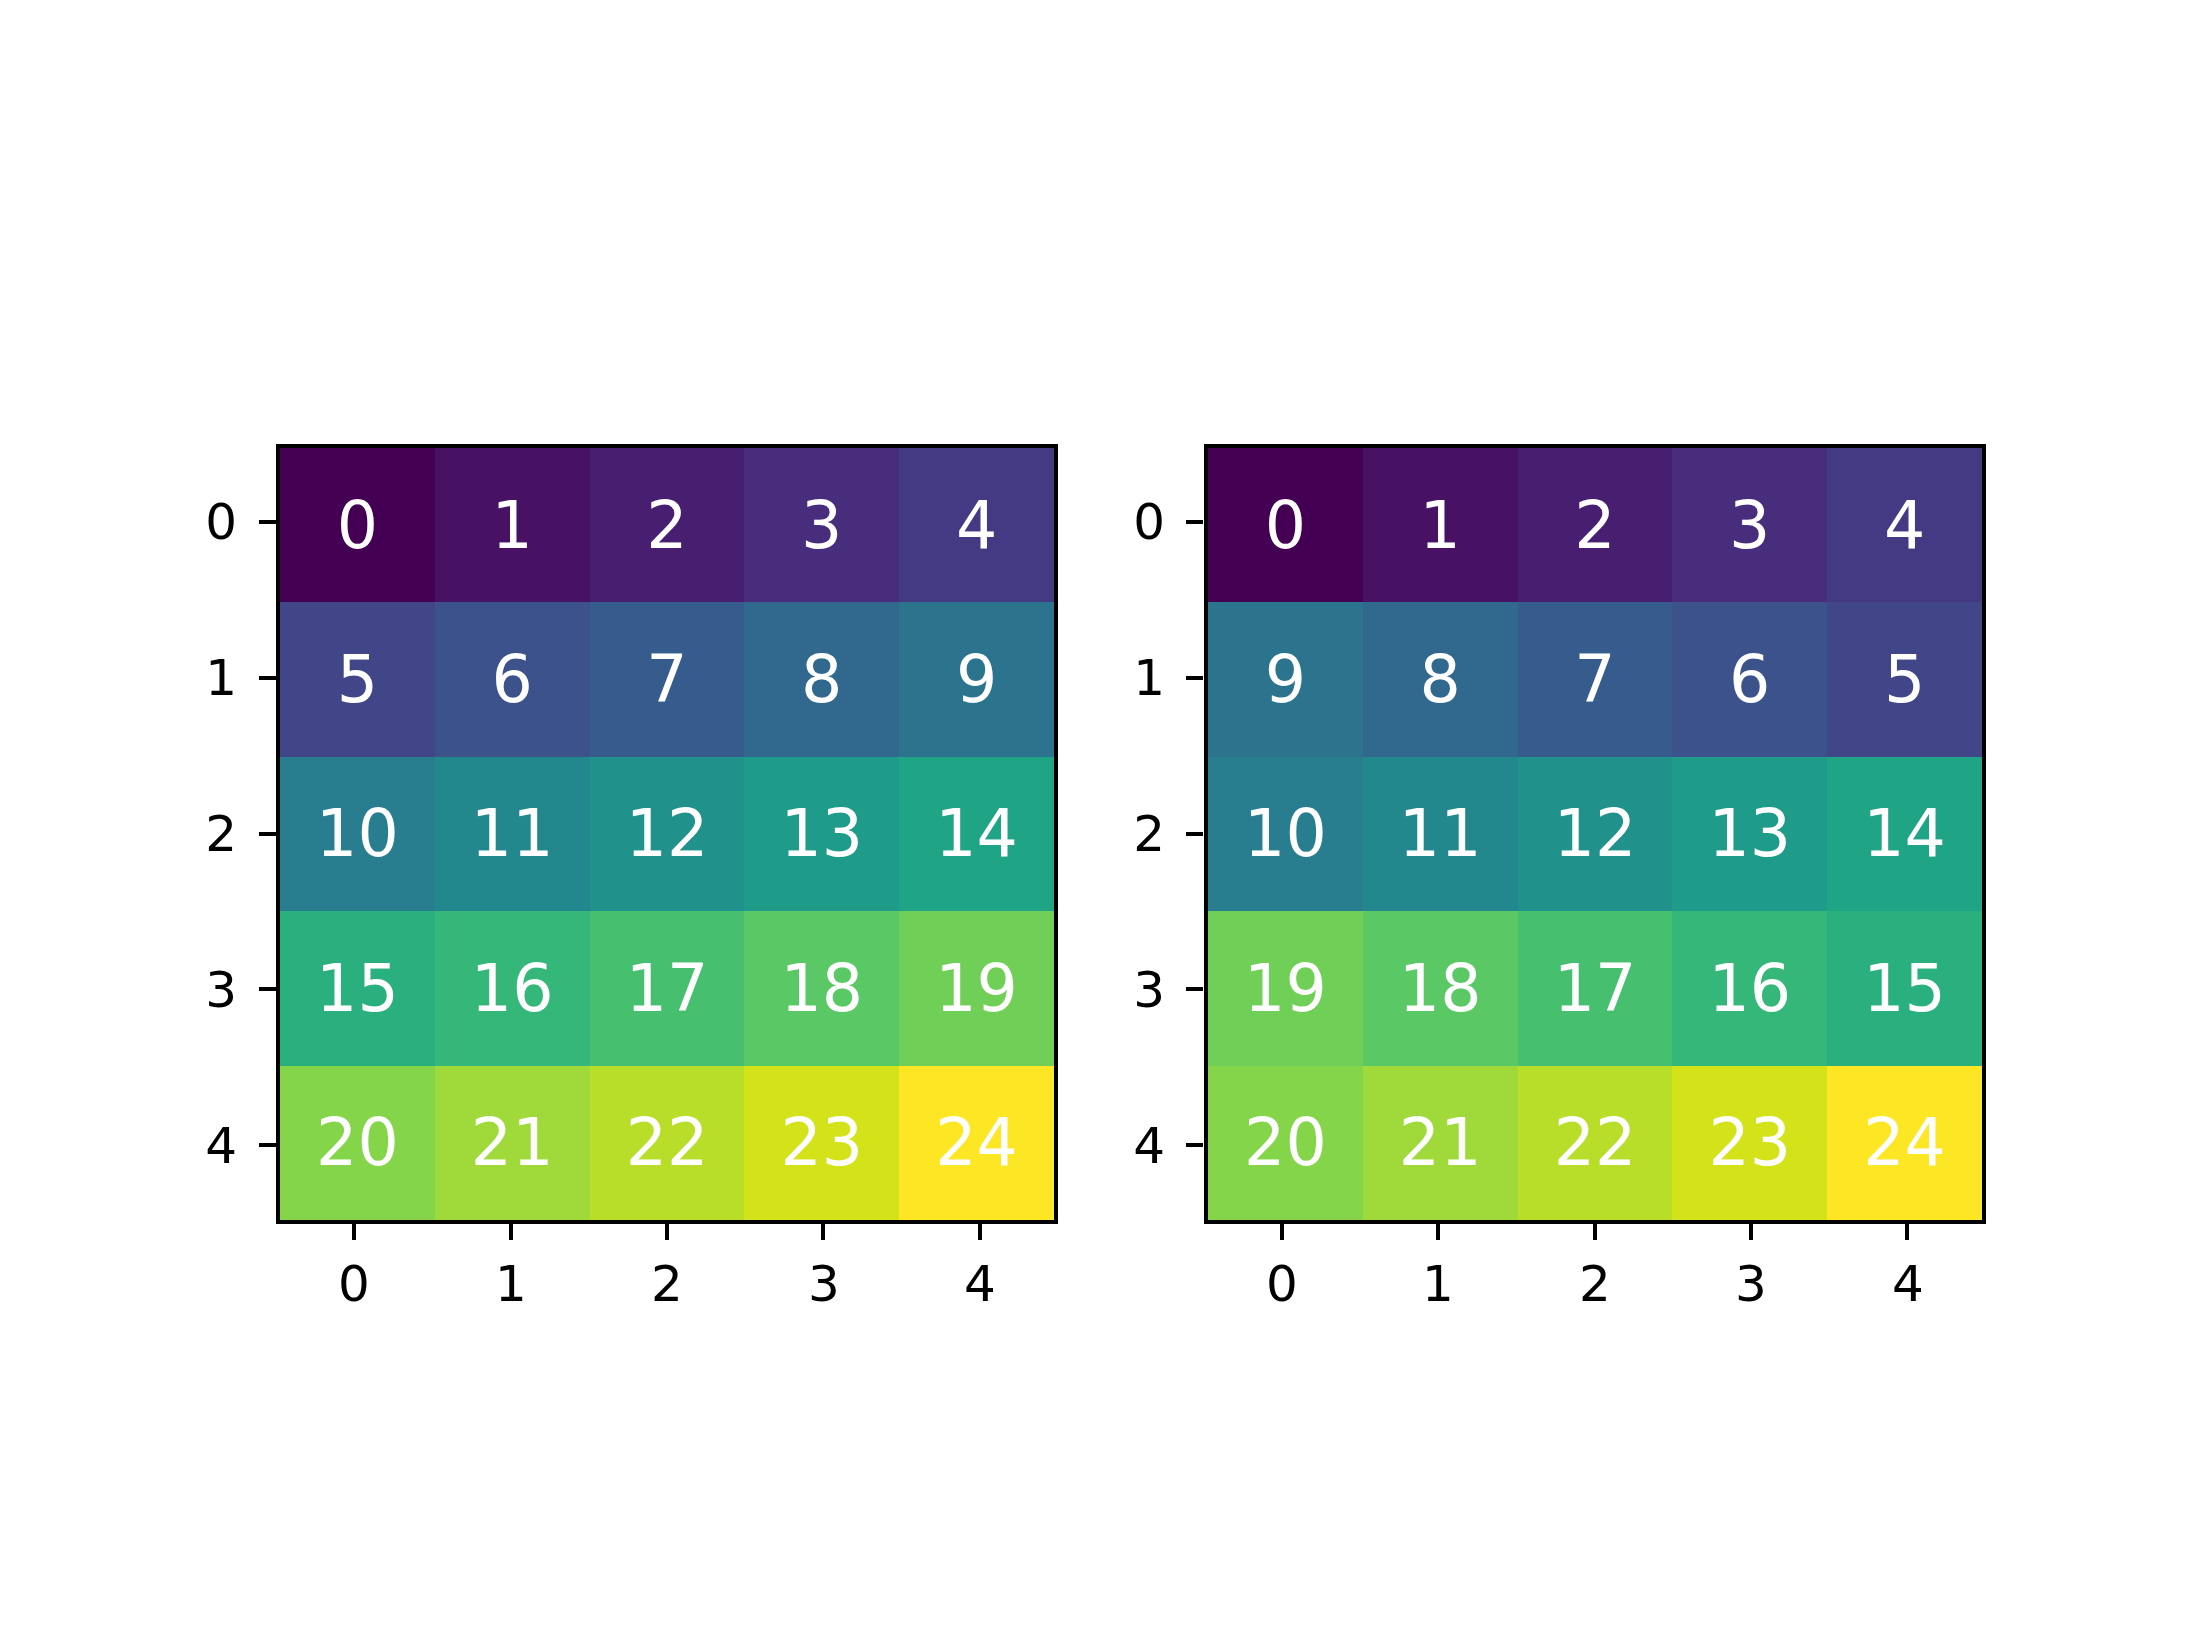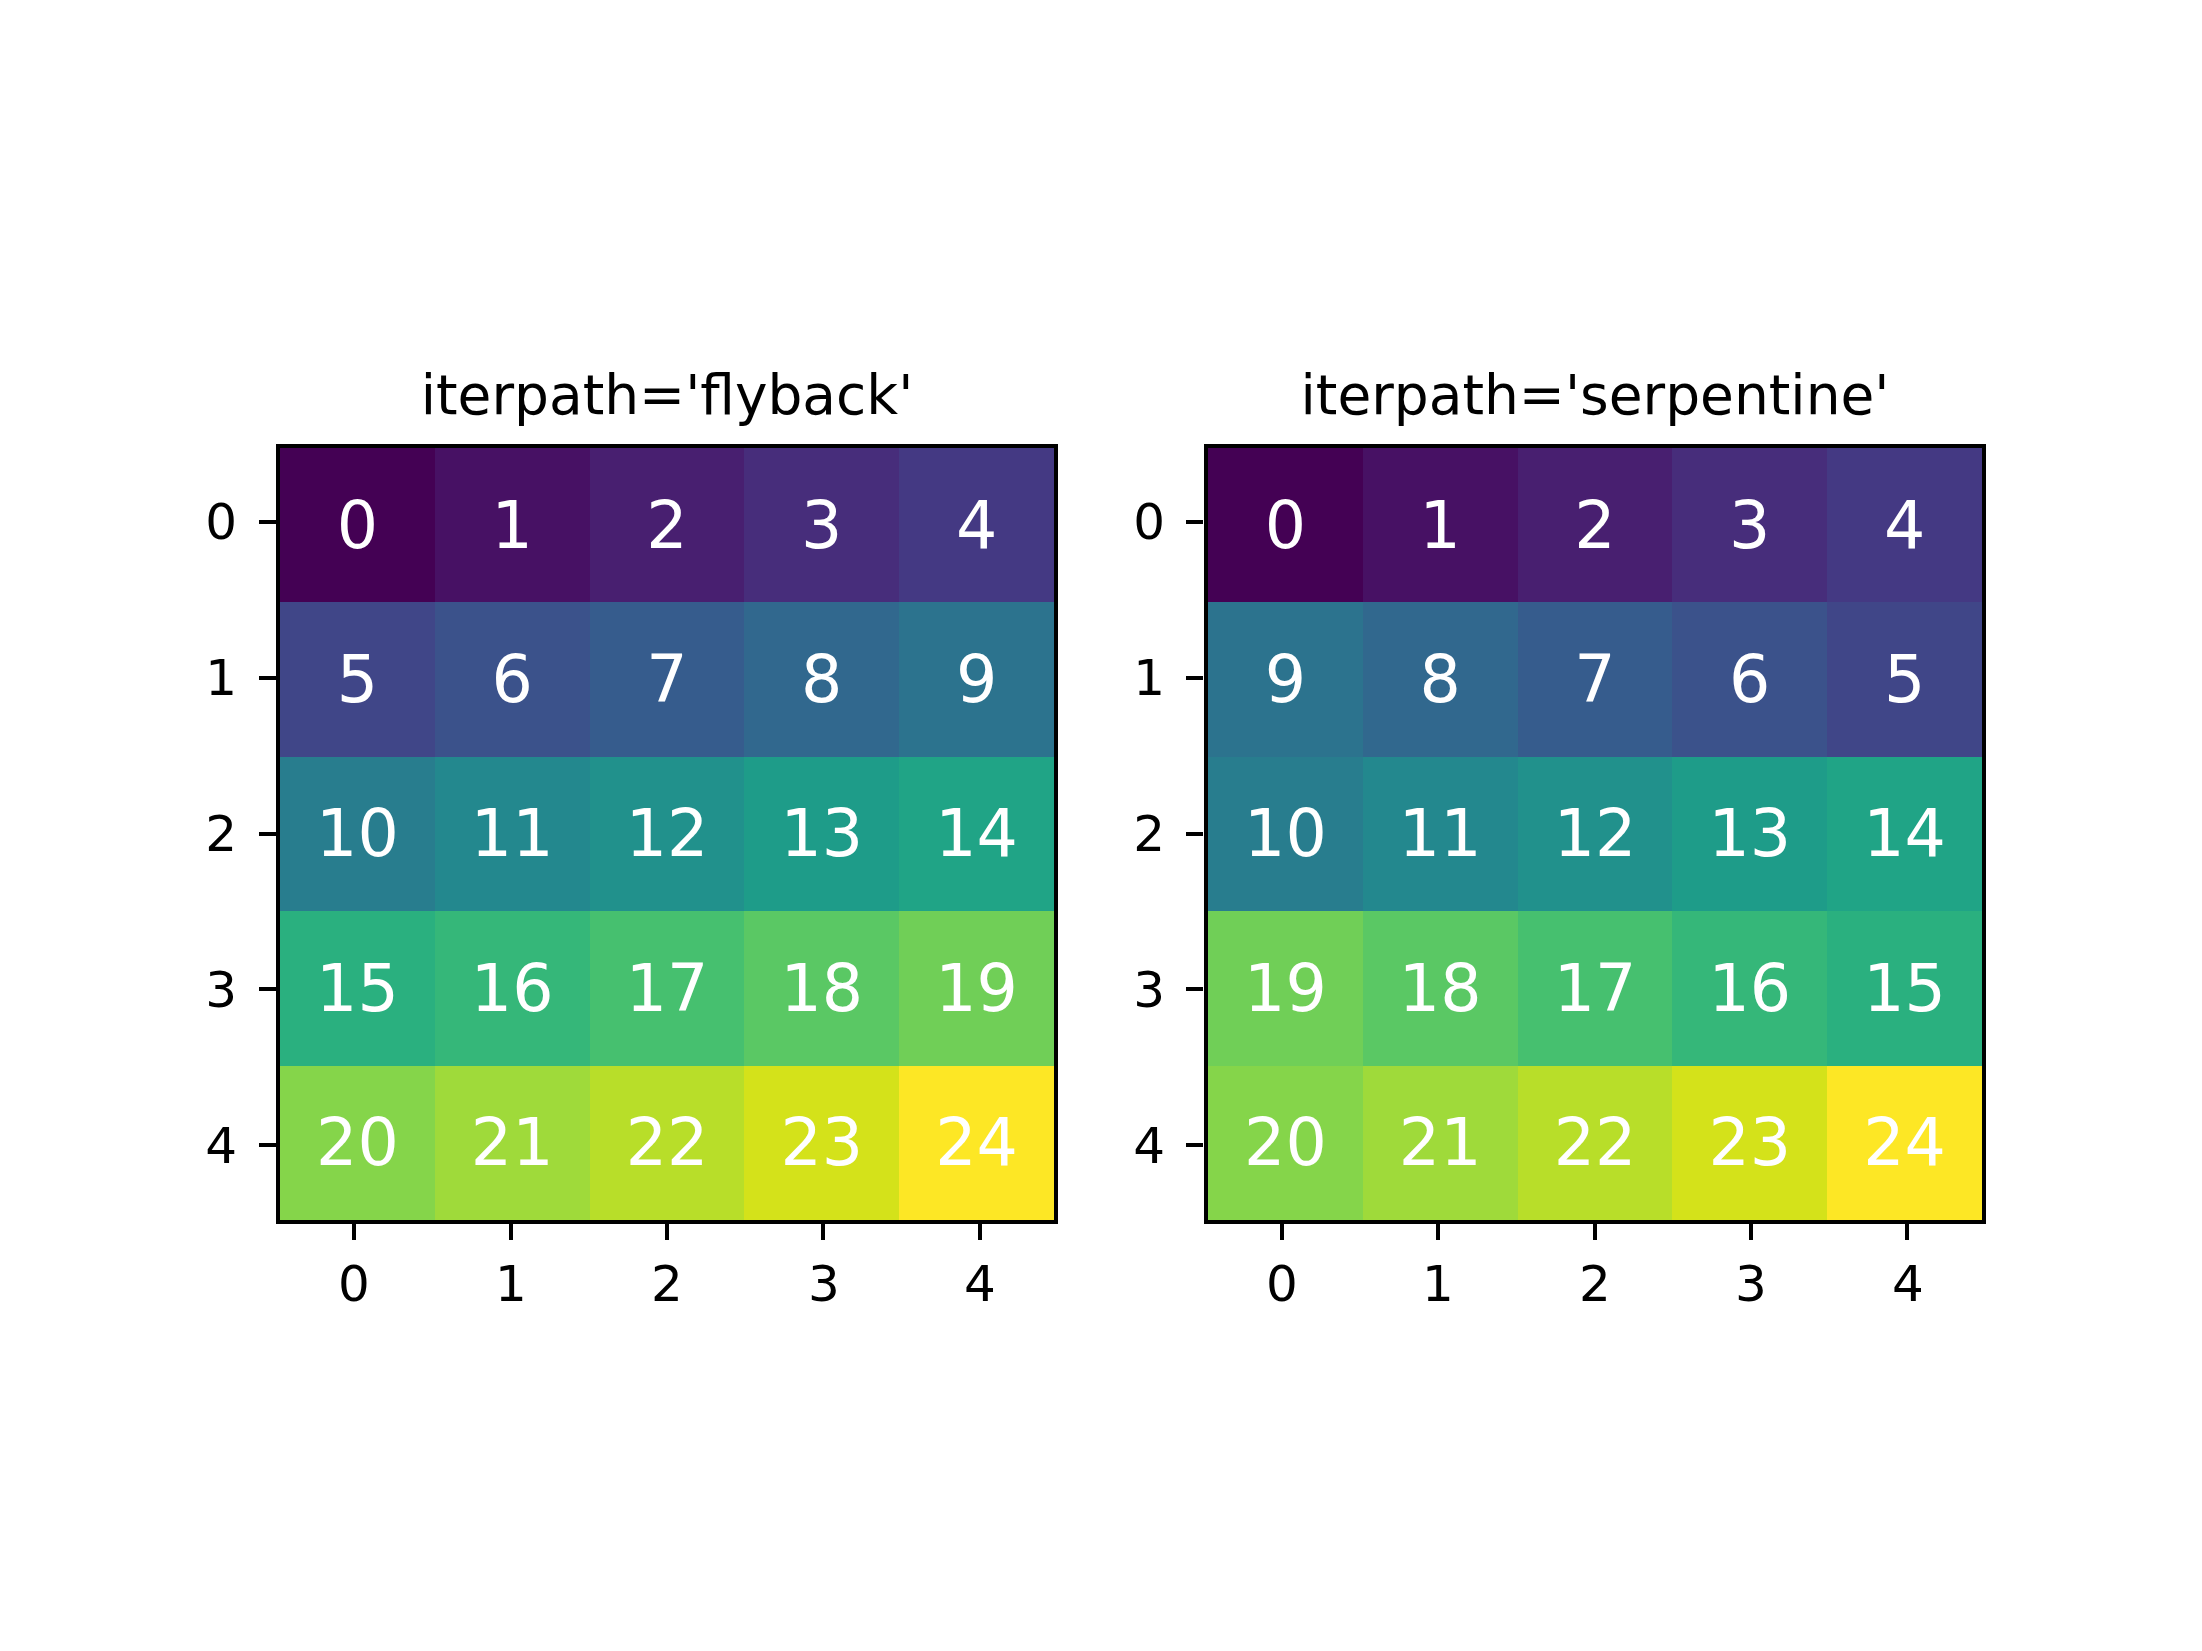--- a/index.html
+++ b/index.html
@@ -57,21 +57,20 @@
   }
   .ticklabel.y-label { text-align: right; }
   .ticklabel.x-label { text-align: center; }
 </style>
 </head>
 <body>
 
 <div id="figure">
 
   <section class="panel" id="panel-0">
-    <h2 class="title" style="left: 276px; width: 782px; top: 364px;">iterpath='flyback'</h2>
     <div class="axes" style="left: 276px; top: 444px; width: 782px; height: 780px;">
         <div class="cell" style="background: rgb(68, 1, 84); color: rgb(255, 255, 255);">0</div>
         <div class="cell" style="background: rgb(71, 17, 100); color: rgb(255, 255, 255);">1</div>
         <div class="cell" style="background: rgb(72, 31, 112); color: rgb(255, 255, 255);">2</div>
         <div class="cell" style="background: rgb(71, 45, 123); color: rgb(255, 255, 255);">3</div>
         <div class="cell" style="background: rgb(68, 57, 131); color: rgb(255, 255, 255);">4</div>
         <div class="cell" style="background: rgb(64, 70, 136); color: rgb(255, 255, 255);">5</div>
         <div class="cell" style="background: rgb(59, 82, 139); color: rgb(255, 255, 255);">6</div>
         <div class="cell" style="background: rgb(54, 92, 141); color: rgb(255, 255, 255);">7</div>
         <div class="cell" style="background: rgb(49, 104, 142); color: rgb(255, 255, 255);">8</div>
@@ -108,21 +107,20 @@
       <div class="tick" style="position: absolute; left: 821px; top: 1223px; width: 4.3px; height: 17px;"></div>
       <div class="ticklabel y-label" style="position: absolute; left: 65px; top: 959px; width: 172px; height: 62px;">3</div>
       <div class="ticklabel x-label" style="position: absolute; left: 738px; top: 1253px; width: 172px; height: 62px;">3</div>
       <div class="tick" style="position: absolute; left: 259px; top: 1143px; width: 17px; height: 4.3px;"></div>
       <div class="tick" style="position: absolute; left: 978px; top: 1223px; width: 4.3px; height: 17px;"></div>
       <div class="ticklabel y-label" style="position: absolute; left: 65px; top: 1115px; width: 172px; height: 62px;">4</div>
       <div class="ticklabel x-label" style="position: absolute; left: 894px; top: 1253px; width: 172px; height: 62px;">4</div>
     </section>
 
   <section class="panel" id="panel-1">
-    <h2 class="title" style="left: 1204px; width: 782px; top: 364px;">iterpath='serpentine'</h2>
     <div class="axes" style="left: 1204px; top: 444px; width: 782px; height: 780px;">
         <div class="cell" style="background: rgb(68, 1, 84); color: rgb(255, 255, 255);">0</div>
         <div class="cell" style="background: rgb(71, 17, 100); color: rgb(255, 255, 255);">1</div>
         <div class="cell" style="background: rgb(72, 31, 112); color: rgb(255, 255, 255);">2</div>
         <div class="cell" style="background: rgb(71, 45, 123); color: rgb(255, 255, 255);">3</div>
         <div class="cell" style="background: rgb(68, 57, 131); color: rgb(255, 255, 255);">4</div>
         <div class="cell" style="background: rgb(44, 115, 142); color: rgb(255, 255, 255);">9</div>
         <div class="cell" style="background: rgb(49, 104, 142); color: rgb(255, 255, 255);">8</div>
         <div class="cell" style="background: rgb(54, 92, 141); color: rgb(255, 255, 255);">7</div>
         <div class="cell" style="background: rgb(59, 82, 139); color: rgb(255, 255, 255);">6</div>

